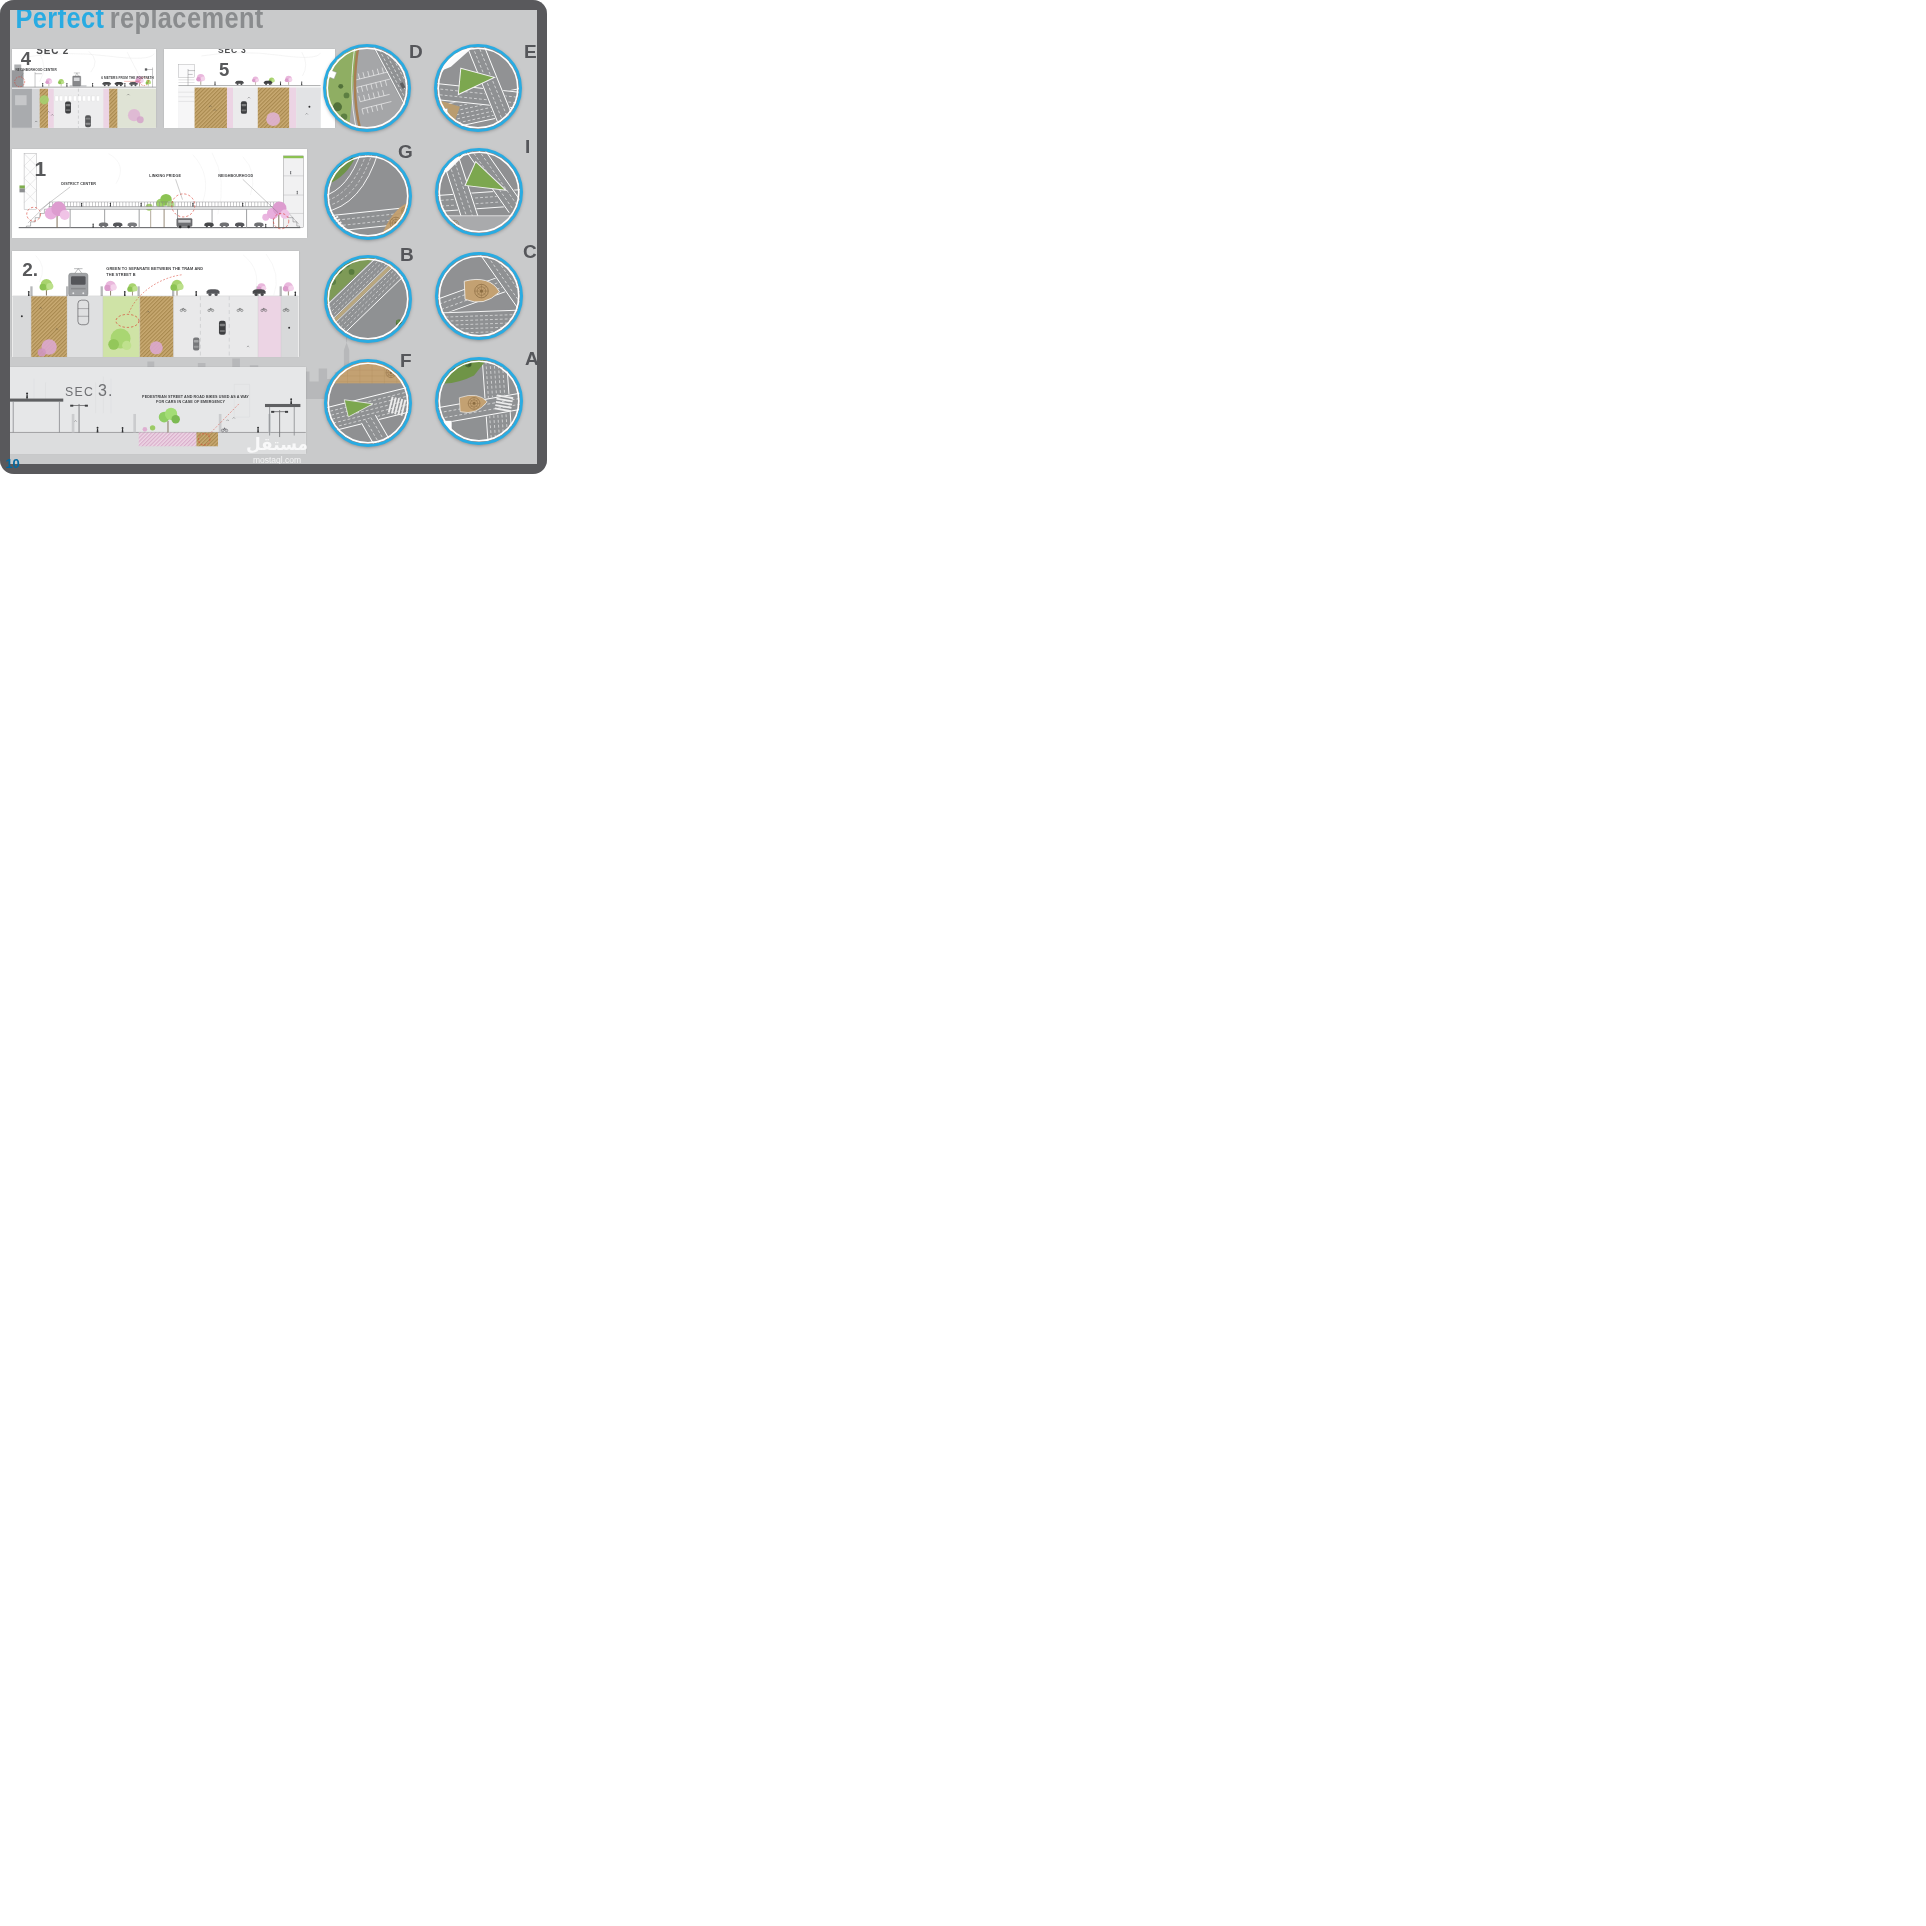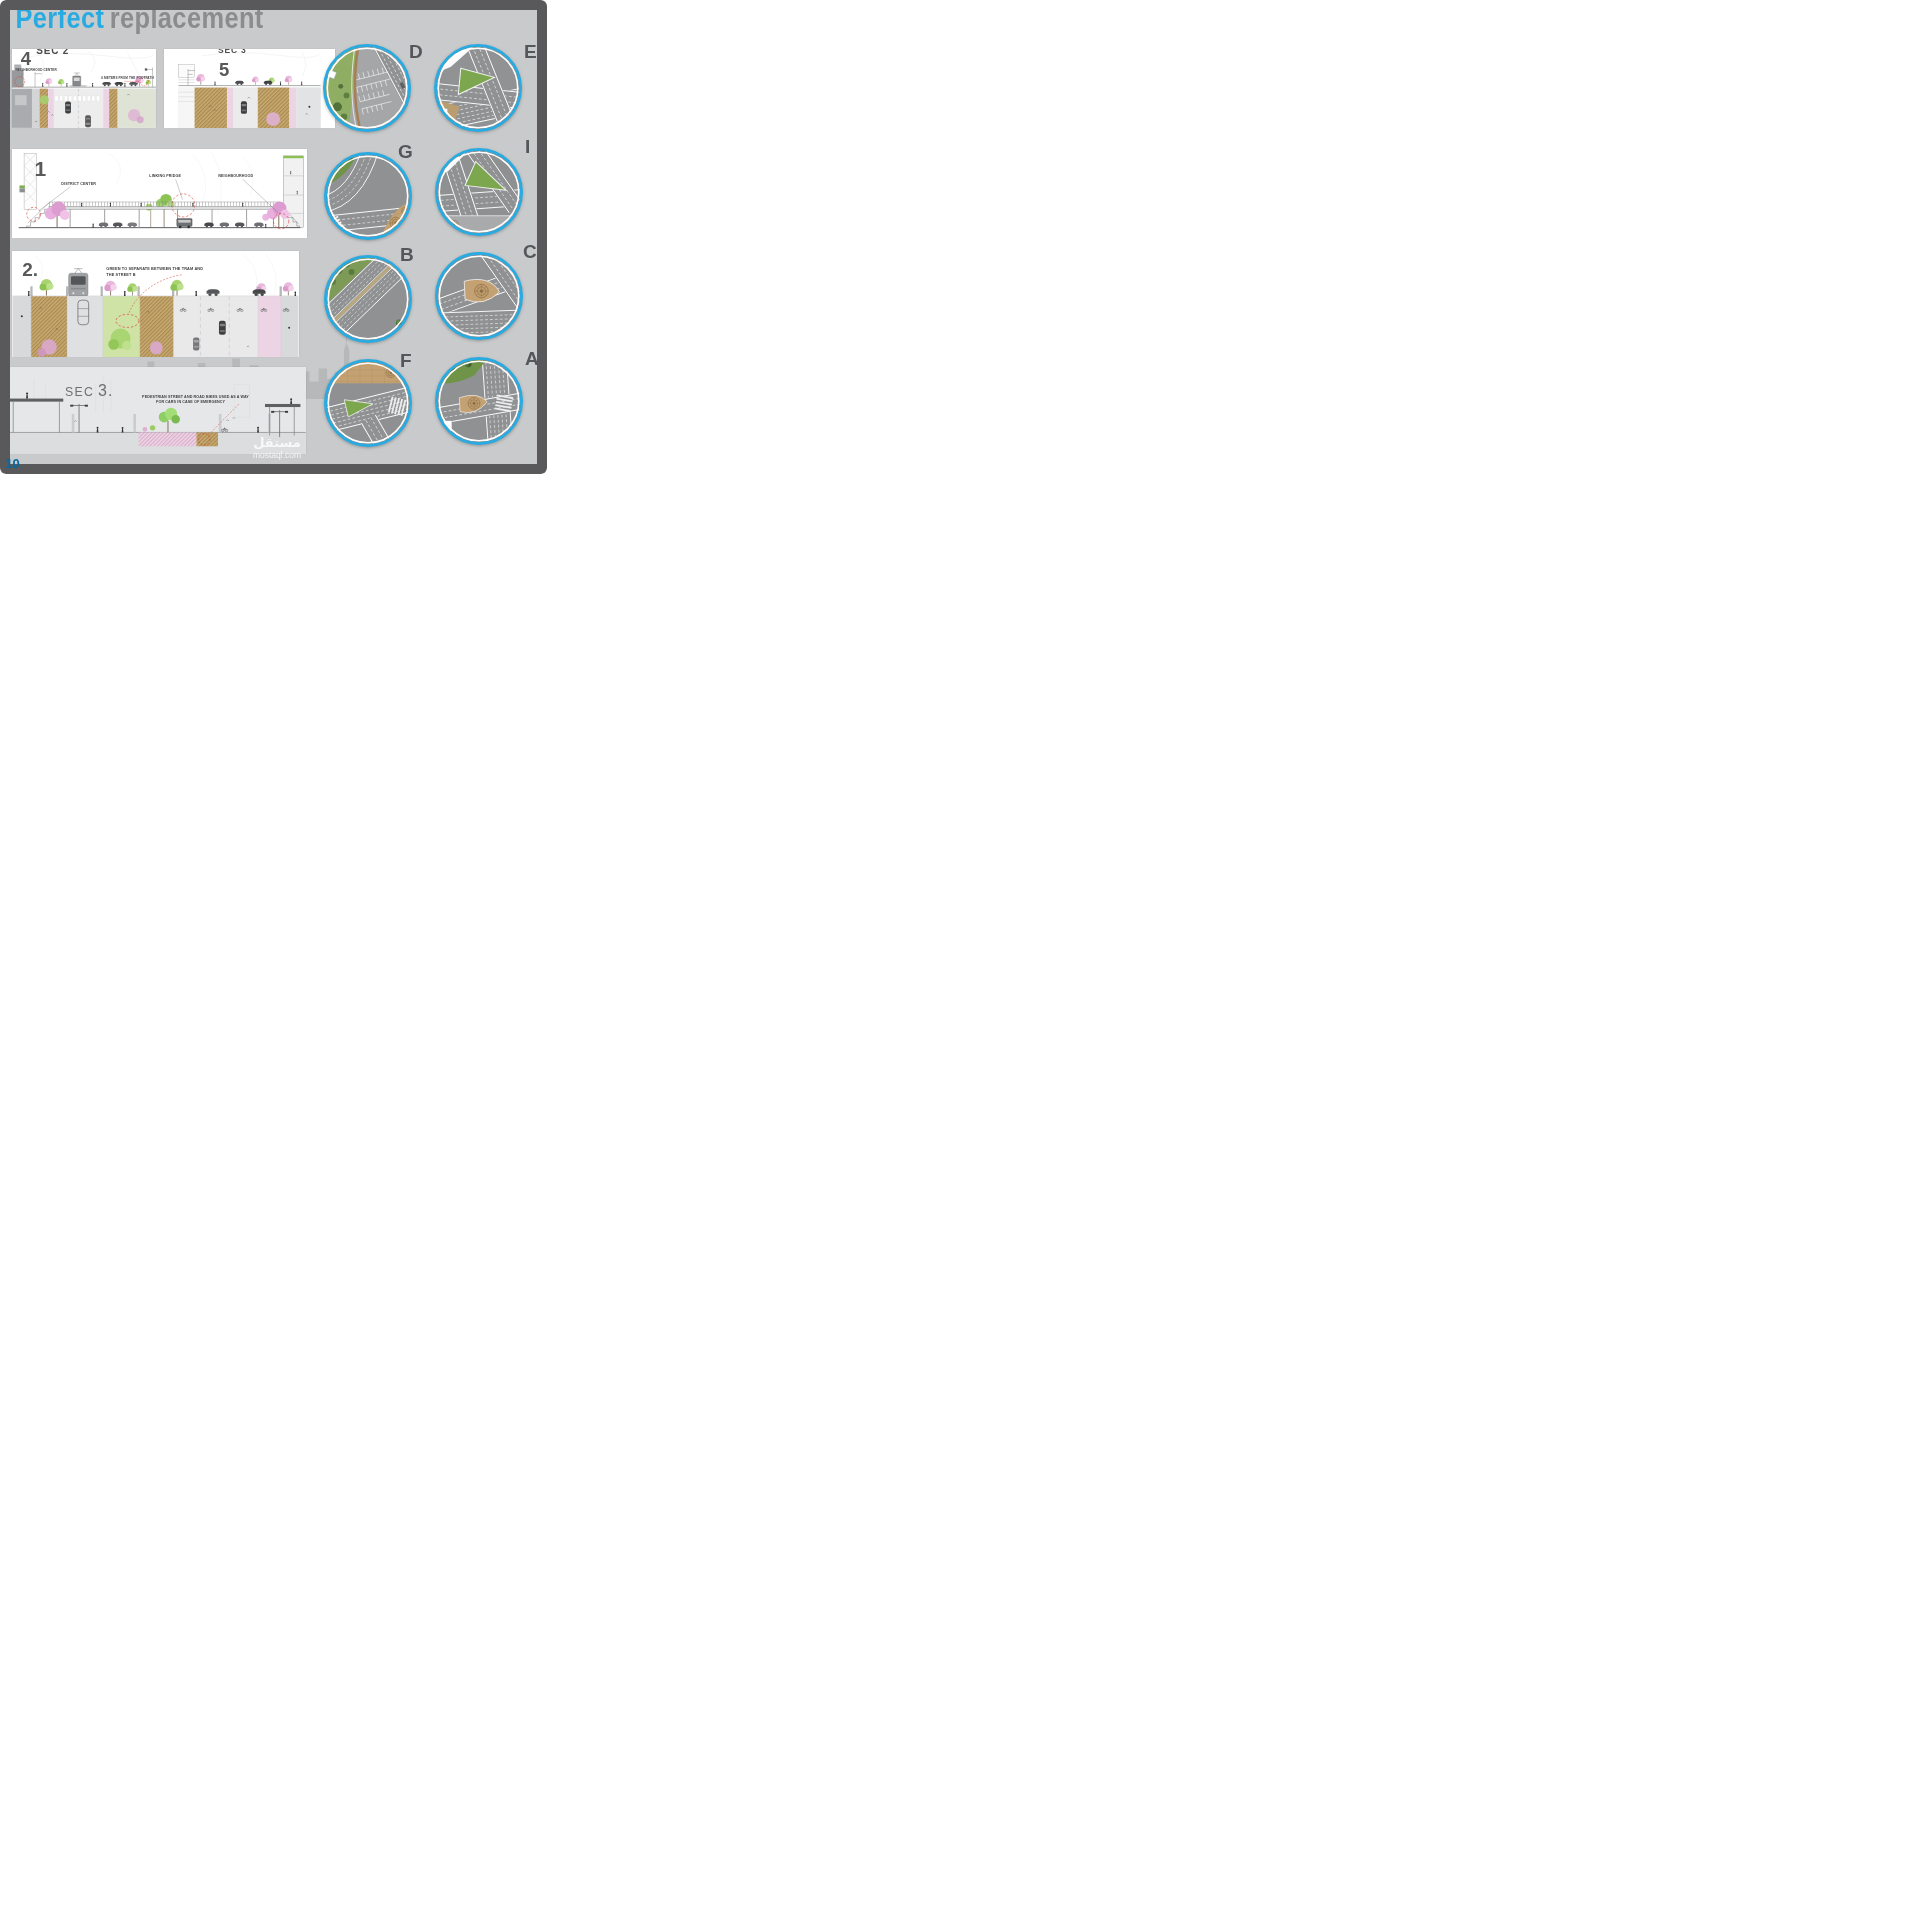--- a/index.html
+++ b/index.html
@@ -1,16 +1,16 @@
 <!DOCTYPE html>
 <html style="font-size:6.2px"><head>
 <meta charset="utf-8">
 <style>
   html,body{margin:0;padding:0;background:#ffffff;font-family:"Liberation Sans","DejaVu Sans",sans-serif;}
-  .board{position:relative;width:547px;height:474px;background:#c9cacb;overflow:hidden;border-radius:6px;}
+  .board{position:relative;width:547px;height:474px;background:#c9cacb;overflow:hidden;border-radius:14px;}
   .frame{position:absolute;inset:0;border:10px solid #59595c;border-radius:6.2px;pointer-events:none;z-index:40;}
   .title{position:absolute;left:15.4px;top:2.3px;z-index:3;font-size:25.4px;font-weight:bold;letter-spacing:0.4px;
          transform:scaleY(1.14);transform-origin:left top;white-space:nowrap;}
   .t-hi{color:#29abe2;}
   .t-rest{color:#8a8c8e;margin-left:5.4px;}
   .skyline{position:absolute;left:89px;top:334px;z-index:0;}
   .panel{position:absolute;background:#ffffff;overflow:hidden;z-index:1;box-shadow:0 0.4px 1.5px rgba(0,0,0,.18);}
   .panel svg.art{position:absolute;left:0;top:0;width:100%;height:100%;display:block;}
   .big-num{position:absolute;font-weight:bold;color:#58595b;line-height:1;z-index:2;}
   .crop-head{position:absolute;font-weight:bold;color:#4c4d4f;line-height:1;z-index:2;letter-spacing:0.8px;}
@@ -18,21 +18,21 @@
   .tiny.mid{font-size:3.7px;}
   .tiny.big{font-size:3.9px;}
   .sec3-head{position:absolute;z-index:2;color:#6f7073;font-weight:normal;letter-spacing:1.2px;white-space:nowrap;}
   .sec3-head .s1{font-size:12.3px;}
   .sec3-head .s2{font-size:16px;margin-left:3.9px;}
   .detail{position:absolute;width:82px;height:82px;border-radius:50%;border:3.9px solid #29abe2;overflow:hidden;
           background:#909193;z-index:1;box-shadow:0 1.2px 3.1px rgba(0,0,0,.25);margin:0;padding:0;}
   .detail svg{width:100%;height:100%;display:block;}
   .letter{position:absolute;font-size:19px;font-weight:800;color:#55565a;line-height:1;z-index:2;}
   .watermark{position:absolute;left:227px;top:436px;width:100px;text-align:center;z-index:6;color:rgba(255,255,255,.8);}
-  .wm-ar{font-size:13px;font-weight:bold;line-height:1.1;}
+  .wm-ar{font-size:17px;font-weight:bold;line-height:1.1;}
   .wm-en{font-size:8.5px;line-height:1.2;}
   .pagenum{position:absolute;left:5.4px;top:457px;z-index:45;color:#0369a1;font-weight:bold;font-size:13px;line-height:1;}
   .defs{position:absolute;width:0;height:0;}
 </style>
 </head>
 <body>
 
 <div class="board">
 
   <svg class="defs">

